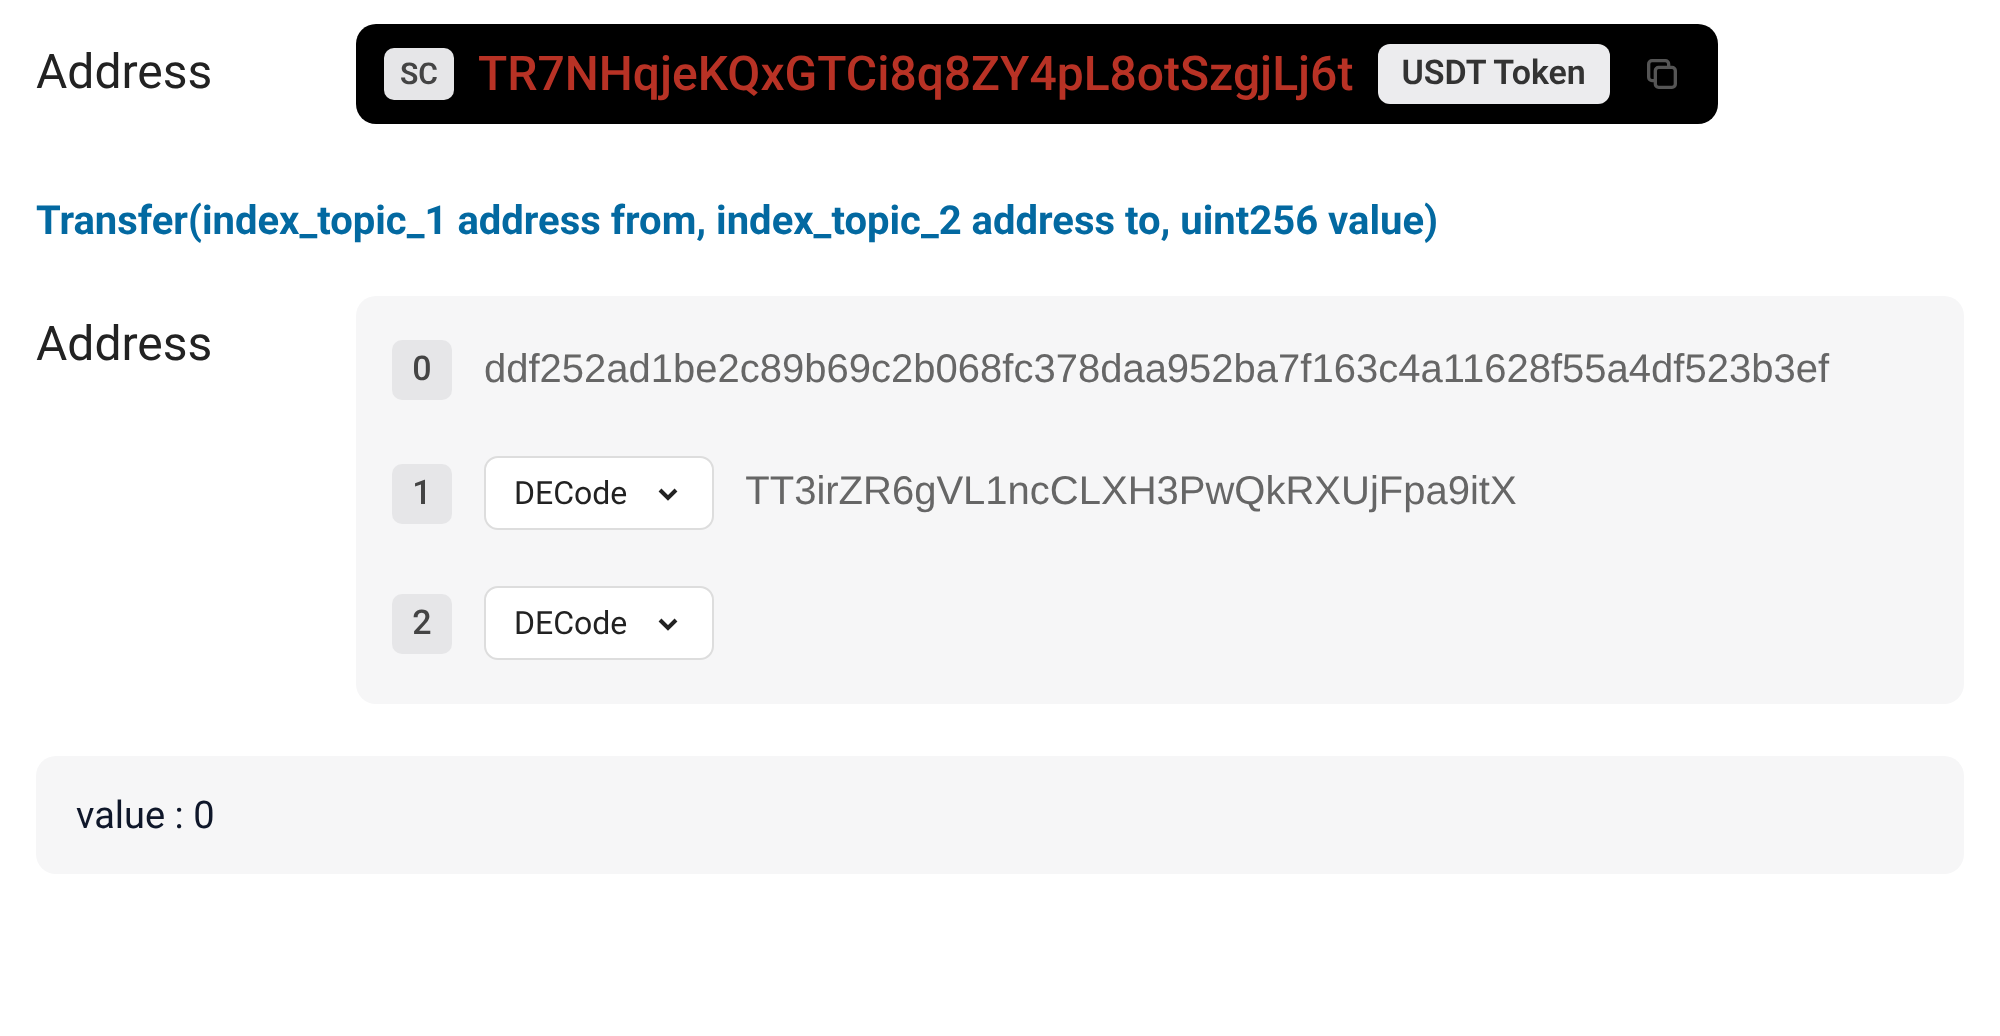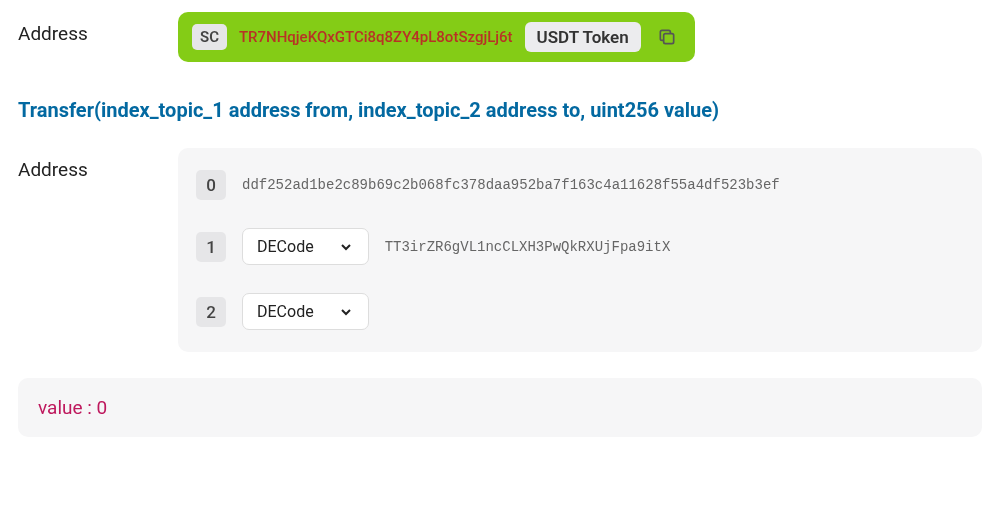--- a/index.html
+++ b/index.html
@@ -12,44 +12,44 @@
       padding: 12px 18px;
     }
     .row {
       display: flex;
       align-items: flex-start;
       margin-bottom: 26px;
     }
     .row-label {
       width: 160px;
       flex-shrink: 0;
-      font-size: 19px;
+      font-size: 24px;
       color: #222;
       padding-top: 10px;
     }
     .row-body { flex: 1; }
     .address-box {
-      background: #84cc16;
+      background: #000000;
       border-radius: 10px;
       padding: 10px 14px;
       display: inline-flex;
       align-items: center;
       gap: 12px;
     }
     .sc-badge {
       background: #e6e6e8;
       color: #444;
       font-weight: 600;
       font-size: 15px;
       padding: 4px 8px;
       border-radius: 5px;
     }
     .addr-link {
       color: #b83225;
-      font-size: 15px;
+      font-size: 24px;
       font-weight: 500;
       text-align: center;
     }
     .token-badge {
       background: #ececee;
       font-size: 17px;
       font-weight: 600;
       padding: 5px 12px;
       border-radius: 6px;
       color: #333;
@@ -87,36 +87,36 @@
       display: inline-flex; align-items: center; justify-content: center;
       border-radius: 5px;
     }
     .decode-select {
       background: #fff;
       border: 1px solid #ddd;
       border-radius: 7px;
       padding: 8px 14px;
       display: inline-flex;
       align-items: center;
-      gap: 24px;
+      gap: 12px;
       font-size: 16px;
       cursor: pointer;
     }
     .decode-select .chev { display:inline-flex; }
     .mono {
-      font-family: Liberation Mono, monospace;
+      font-family: Liberation Sans, sans-serif;
       color: #666;
-      font-size: 14px;
+      font-size: 20px;
       word-break: break-all;
     }
     .data-box {
       padding: 18px 20px;
     }
     .data-val {
-      color: #be185d;
+      color: #0f172a;
       font-size: 19px;
     }
   </style>
 </head>
 <body>
 
 <div class="row">
   <div class="row-label">Address</div>
   <div class="row-body">
     <div class="address-box">

